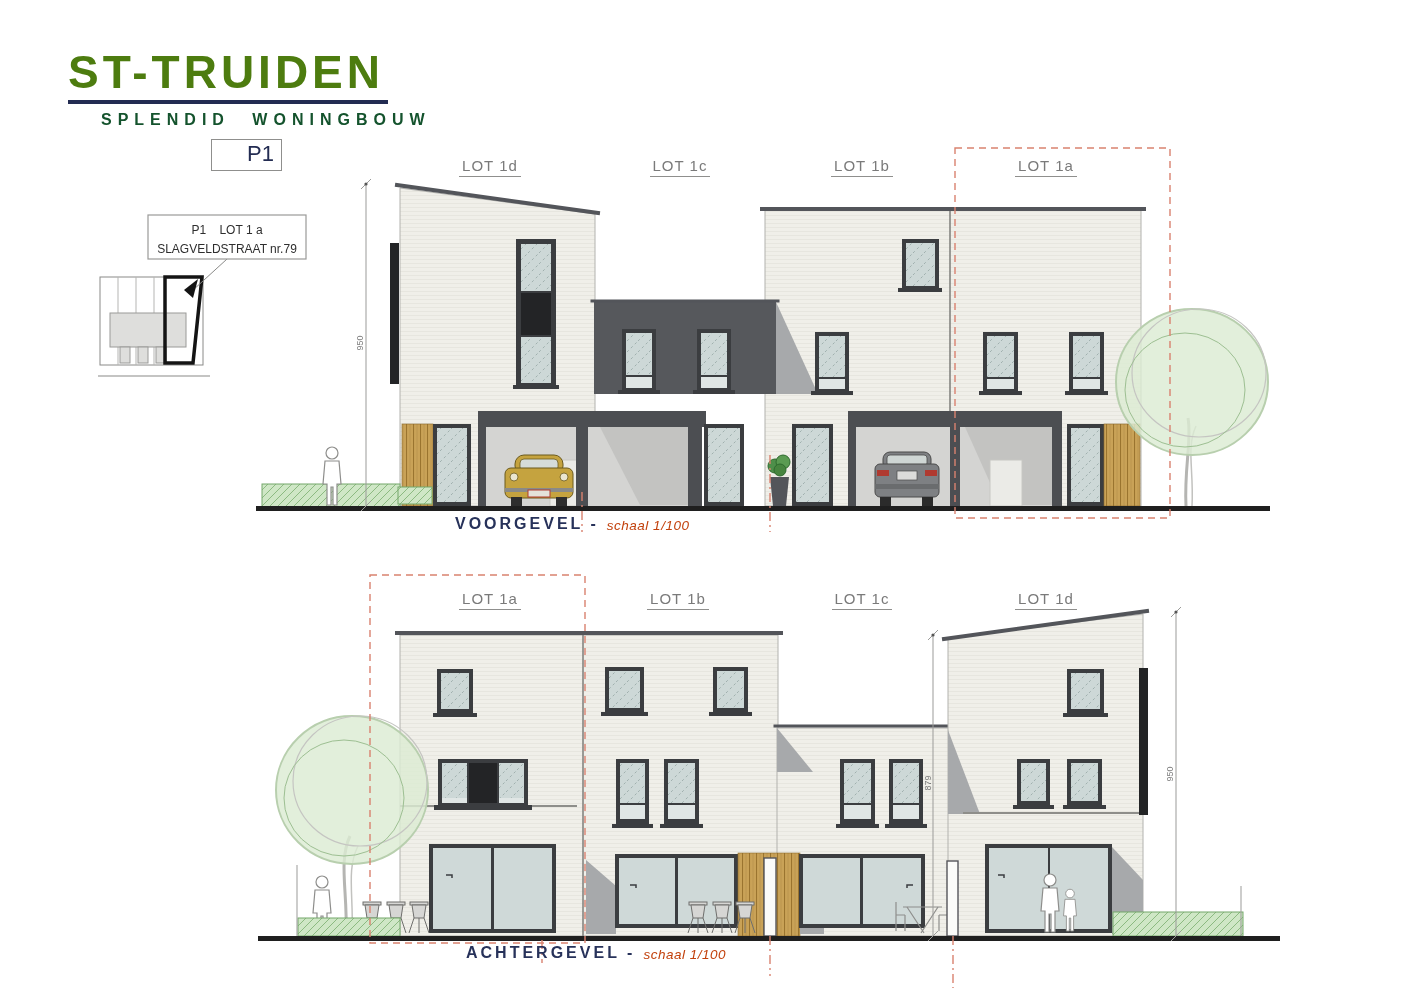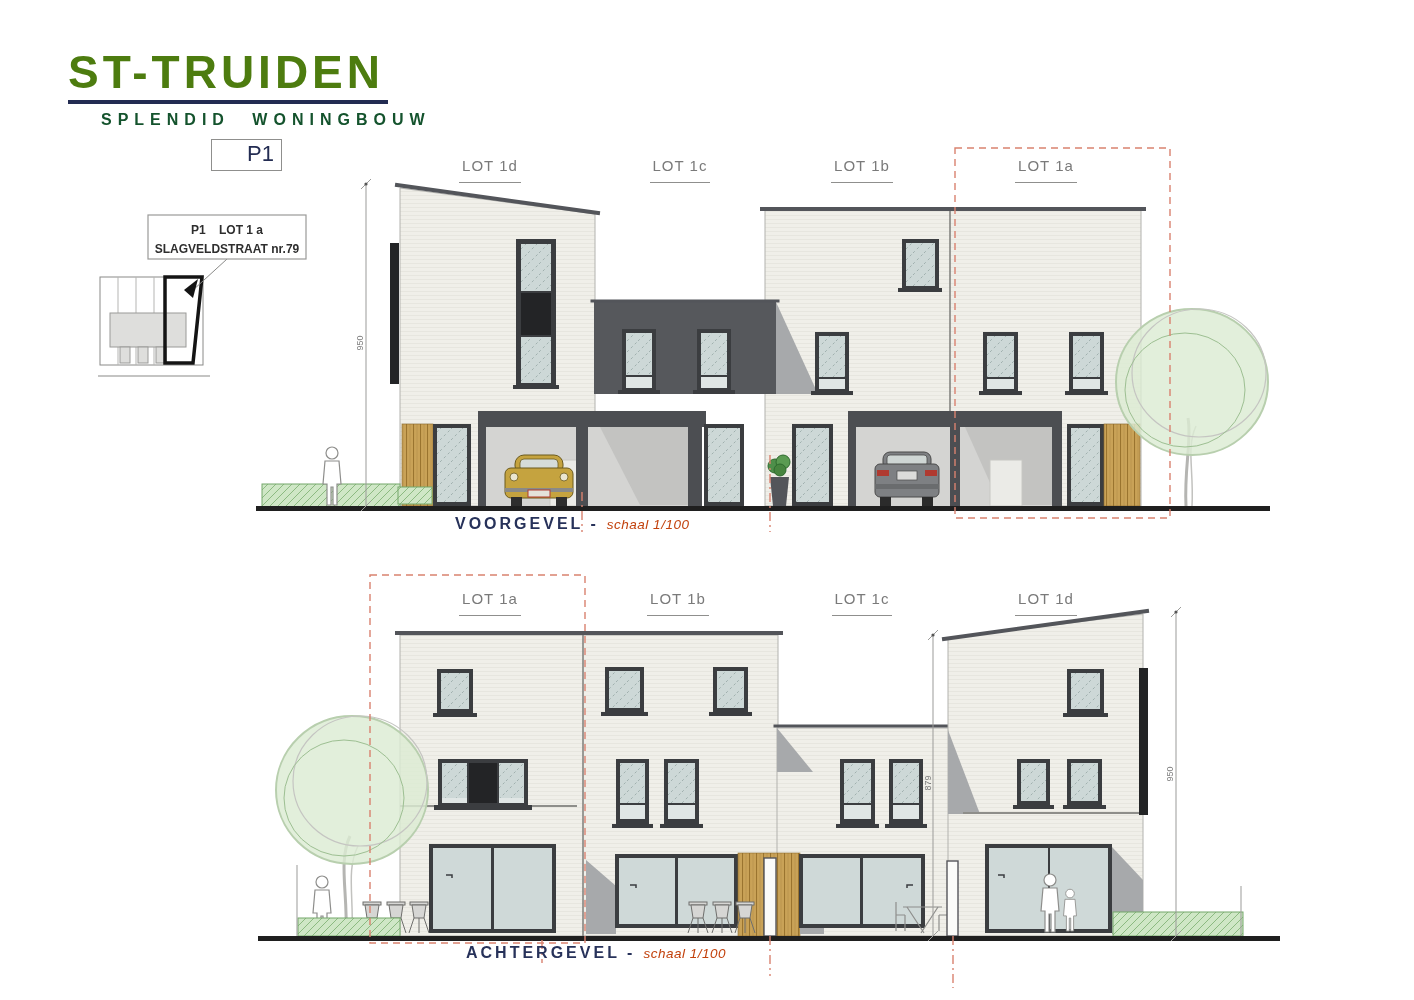--- a/index.html
+++ b/index.html
@@ -2,25 +2,25 @@
 <html><head>
 <meta charset="utf-8">
 <style>
   html,body{margin:0;padding:0;background:#fff;font-family:"Liberation Sans",sans-serif;}
   #canvas{position:relative;width:1414px;height:1000px;background:#ffffff;overflow:hidden;}
   #drawing{position:absolute;left:0;top:0;}
   .abs{position:absolute;}
   .title{font-size:46px;font-weight:600;letter-spacing:4px;color:#4d7c0f;border-bottom:4px solid #232c52;padding:0 4px 4px 0;line-height:1.05;}
   .subtitle{font-size:16px;font-weight:600;letter-spacing:6px;word-spacing:12px;color:#14532d;}
   .sheetbox{border:1.5px solid #8f8f8d;color:#232c52;font-size:22px;padding:1px 7px 3px 7px;background:#fff;}
-  .callout{width:158px;text-align:center;color:#2e2e2e;font-size:12px;line-height:1.6;font-weight:bold;}
+  .callout{width:158px;text-align:center;color:#2e2e2e;font-size:12px;line-height:1.6;}
   .callout .l1{white-space:pre;}
   .lot{width:140px;text-align:center;}
-  .lot span{display:inline-block;border-bottom:1.5px solid #8f8f8d;padding:0 3px 8px 3px;color:#7a7a7a;font-size:15px;letter-spacing:1px;}
-  .caption{display:flex;align-items:center;gap:8px;}
+  .lot span{display:inline-block;border-bottom:1.5px solid #8f8f8d;padding:0 3px 2px 3px;color:#7a7a7a;font-size:15px;letter-spacing:1px;}
+  .caption{display:flex;align-items:flex-end;gap:8px;}
   .caption .cap{font-size:16px;font-weight:600;letter-spacing:3px;color:#27325a;}
   .caption .scale{font-size:13.5px;font-style:italic;color:#c2410c;letter-spacing:.5px;}
   .dim{width:34px;text-align:center;font-size:9px;color:#7b7b7b;transform:rotate(-90deg);transform-origin:center;}
   
   .bw{fill:url(#brickP);stroke:#b2b2ae;stroke-width:1;}
   .fr{fill:#3b3d40;}
   .gl{fill:url(#glassP);}
   .gl2{fill:#cfd9d8;}
   .pn{fill:#e0e6e5;}
   .dk{fill:#232426;}

